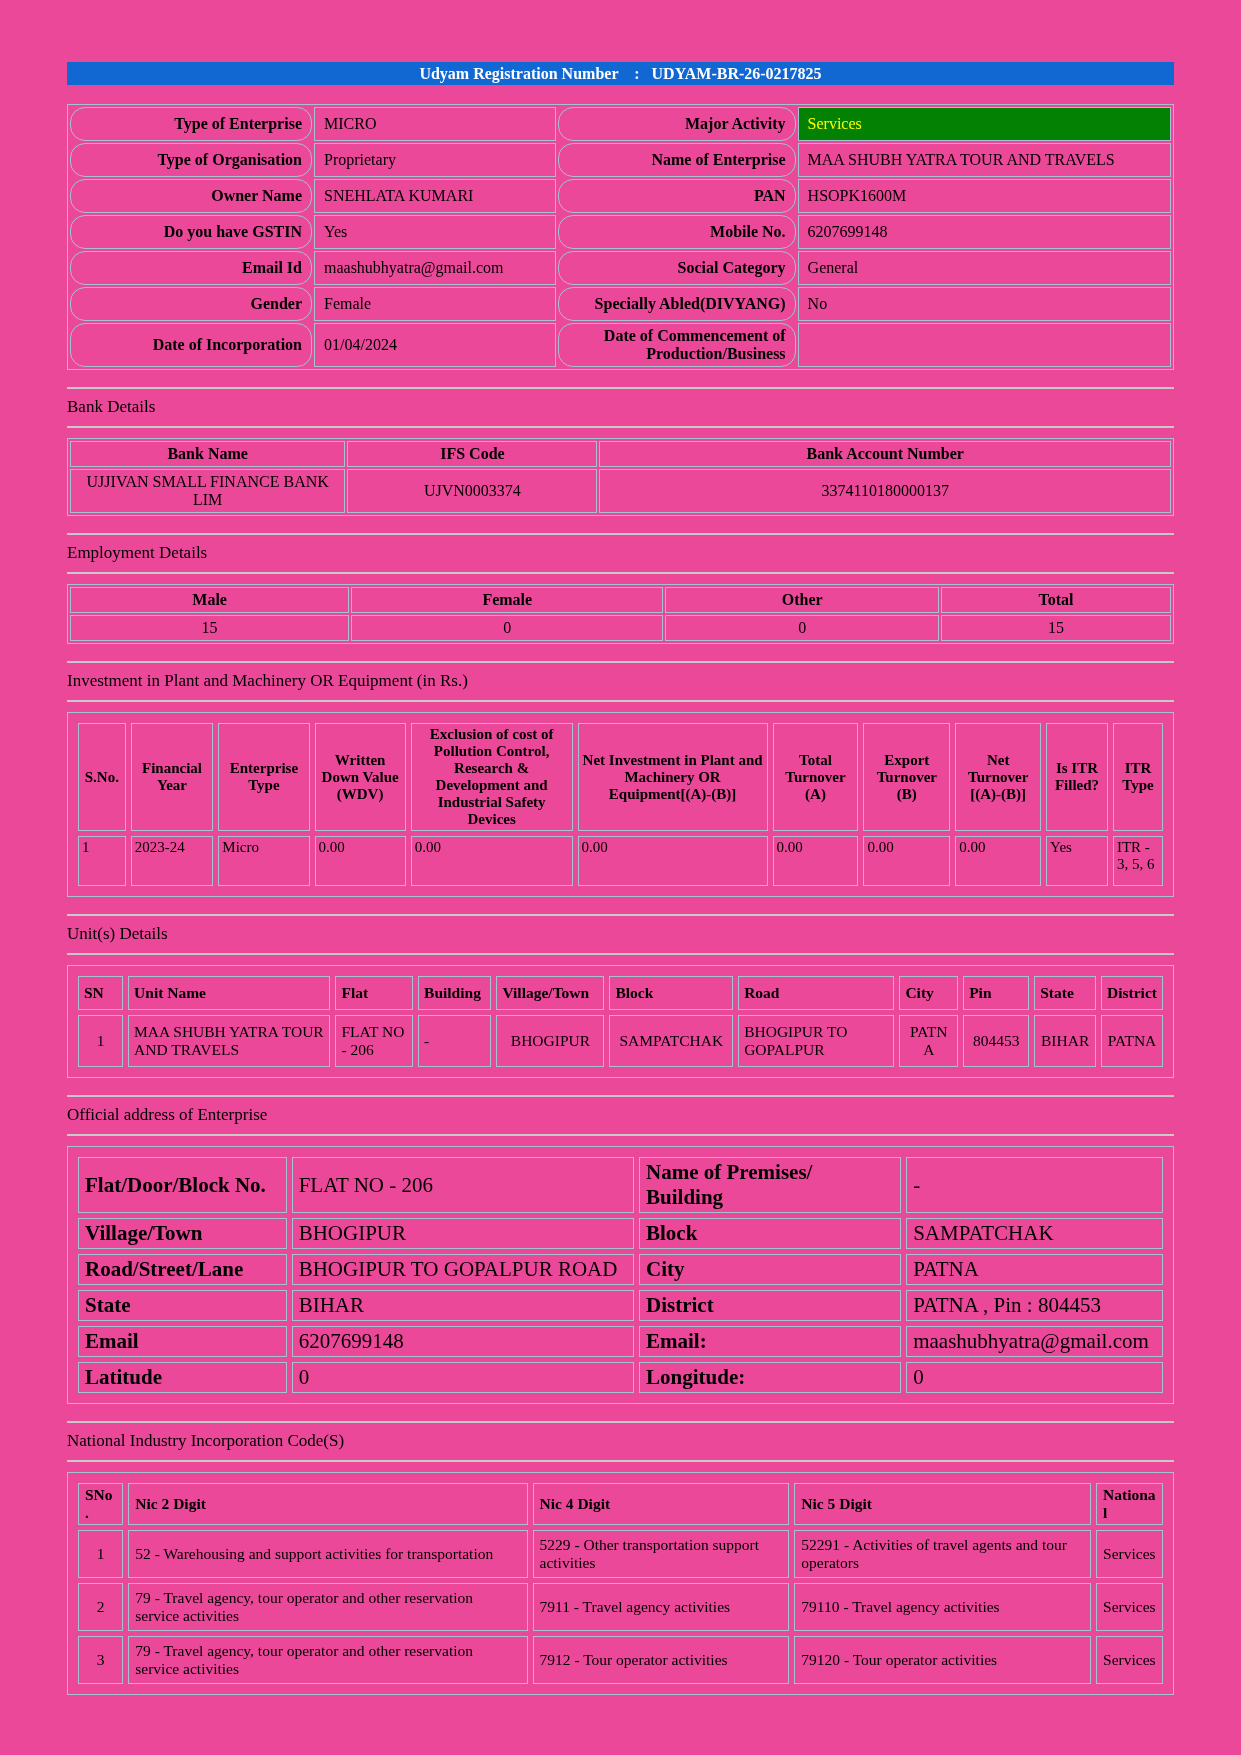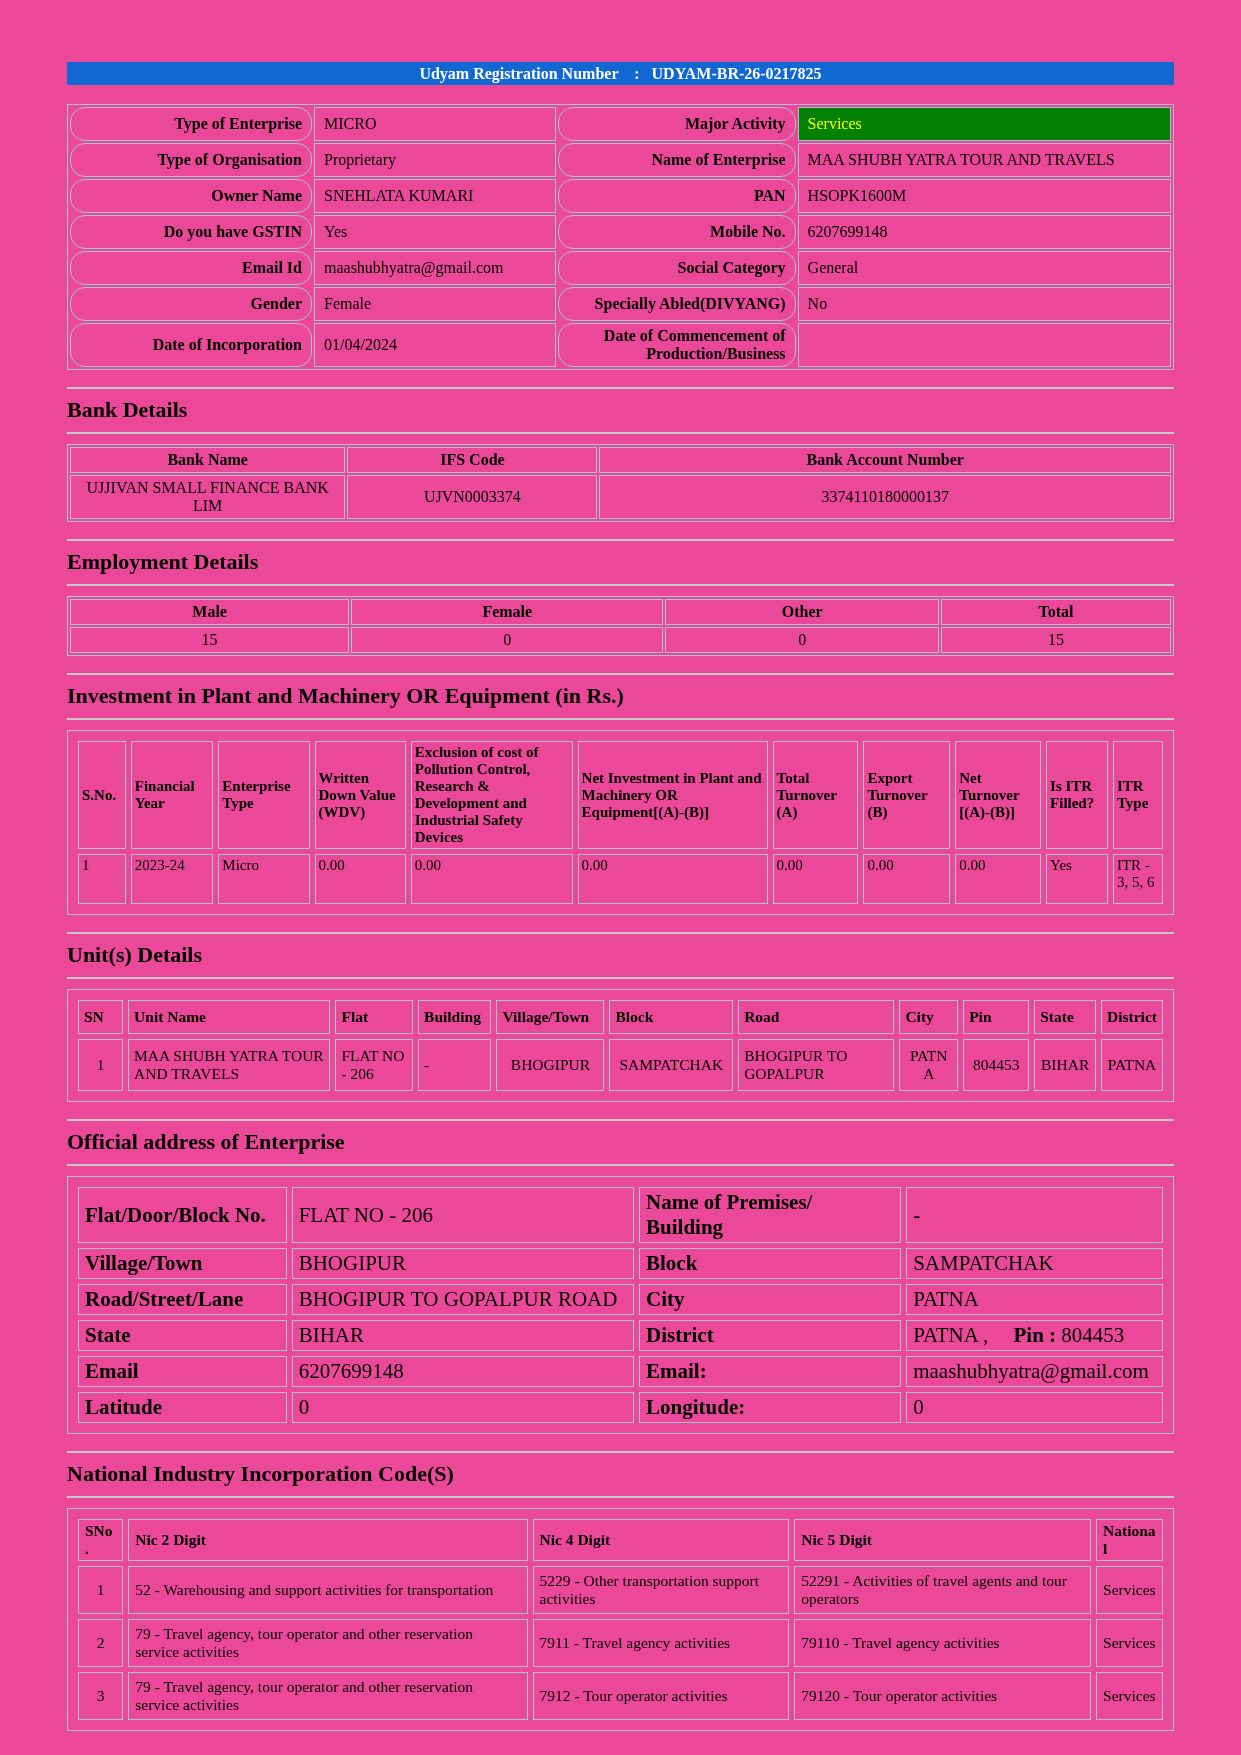--- a/index.html
+++ b/index.html
@@ -21,39 +21,39 @@
   .t1 td.val { text-align:left; }
   .services { background:#028102; color:#ffff00; text-align:center; font-weight:normal; }
 
   .t-center td, .t-center th { text-align:center; }
   .t-plain th { font-weight:bold; }
 
   
   .rule { border:none; height:2px; background:#c9c9c9; margin:0; }
   .rule.r-top { margin:17px 0 8px 0; }
   .rule.r-bot { margin:9px 0 10px 0; }
-  .sect-title { font-size:22px; font-weight:bold; }
+  .sect-title { font-size:17px; font-weight:normal; }
 
   
   .boxed { border:1px solid #a4c2d0; padding:5px; }
   .t-inner { border-spacing:5px; }
   .t-inner td, .t-inner th { border:1px solid #a4c2d0; word-wrap:break-word; }
 
   .t-inv td, .t-inv th { font-size:15px; padding:2px 3px; }
-  .t-inv th { font-weight:bold; text-align:left; vertical-align:middle; }
+  .t-inv th { font-weight:bold; text-align:center; vertical-align:middle; }
   .t-inv td { text-align:left; vertical-align:top; height:44px; }
 
   .t-units td, .t-units th { font-size:15.5px; padding:3px 5px;margin-left:24px; }
   .t-units th { font-weight:bold; text-align:left; height:26px; }
   .t-units td { vertical-align:middle; height:44px; }
   .td-c { text-align:center; }
 
   .t-addr td { font-size:21px; padding:2px 6px; height:23px; vertical-align:middle; }
   .t-addr td.lbl { font-weight:bold; }
-  .b { font-weight:bold;margin-left:20px; }
+  .b { font-weight:normal; }
 
   .t-nic td, .t-nic th { font-size:15.5px; padding:2px 6px; }
   .t-nic th { font-weight:bold; text-align:left; height:26px; vertical-align:middle; }
   .t-nic td { vertical-align:middle; height:42px; }
 </style>
 </head>
 <body>
 
 <div class="page">
 

